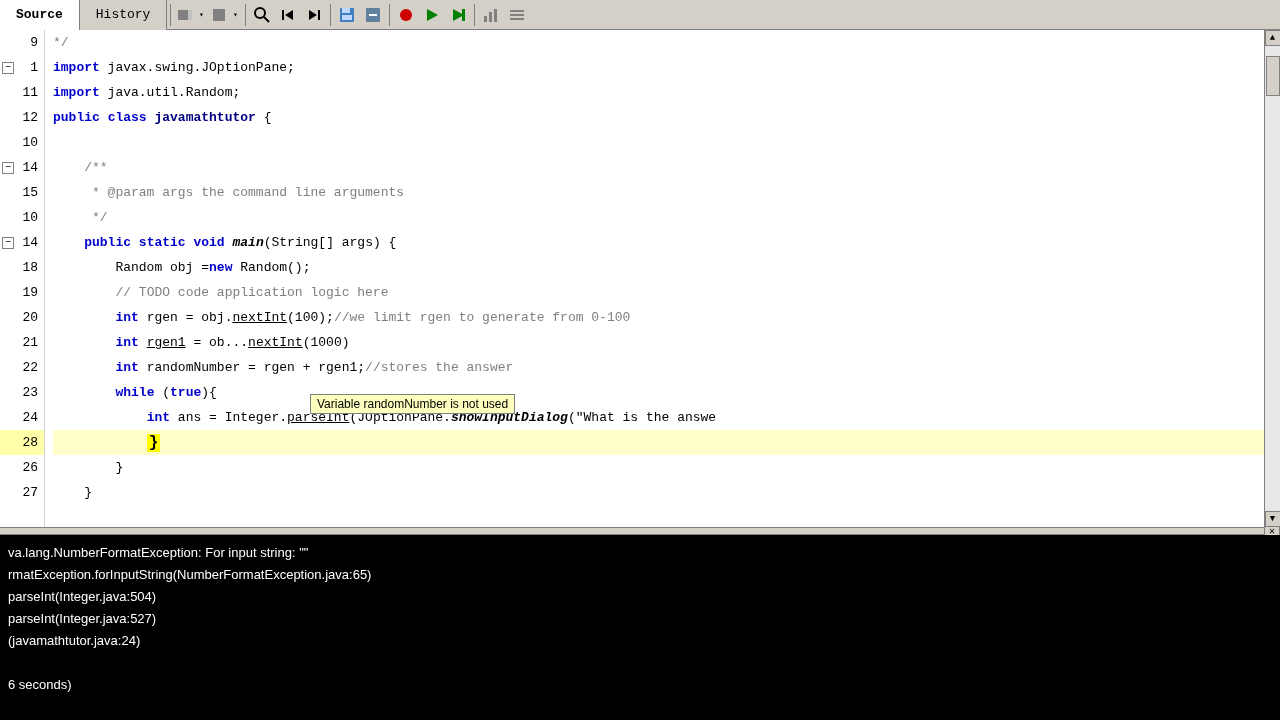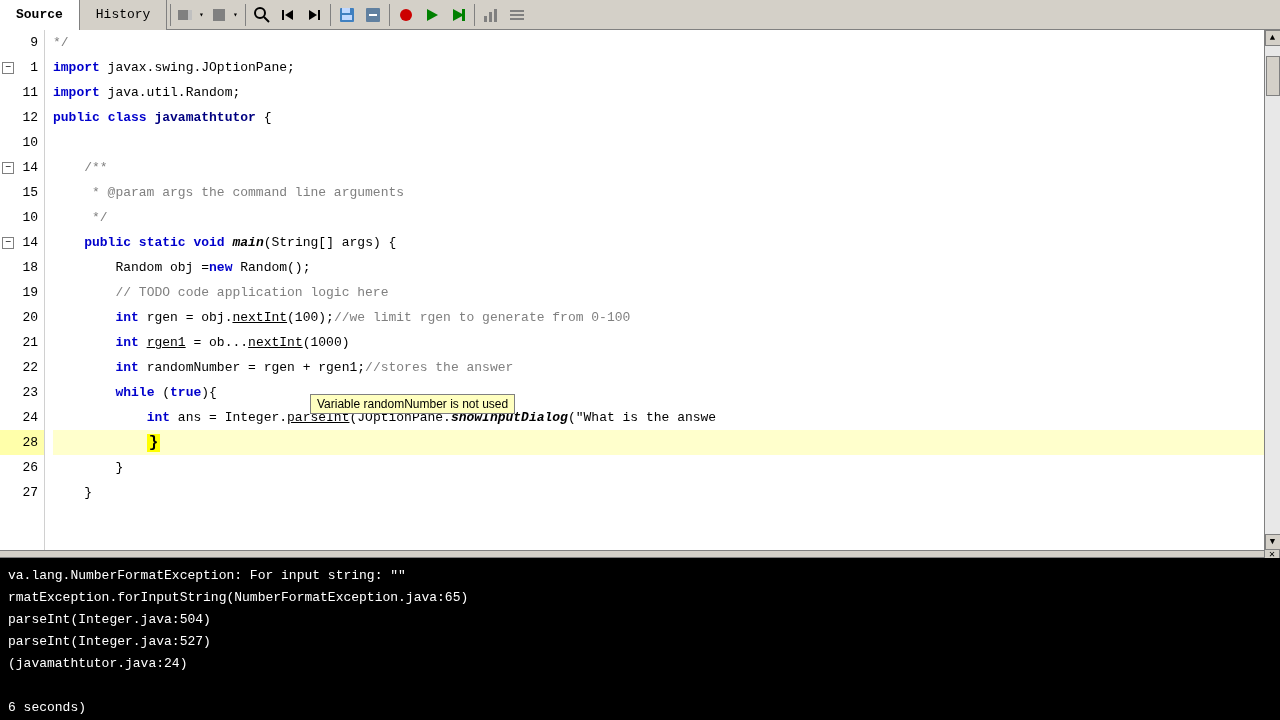--- a/index.html
+++ b/index.html
@@ -245,24 +245,24 @@
       display: flex;
       align-items: center;
       justify-content: center;
       font-size: 10px;
       cursor: pointer;
       margin-right: 0;
     }
 
     
     #console-area {
-      height: 162px;
+      height: 185px;
       background: #000000;
       color: #ffffff;
-      font-family: Liberation Mono, monospace;
+      font-family: Liberation Sans, sans-serif;
       font-size: 13px;
       padding: 6px 8px;
       overflow: hidden;
       flex-shrink: 0;
     }
 
     .console-line {
       height: 22px;
       display: flex;
       align-items: center;

